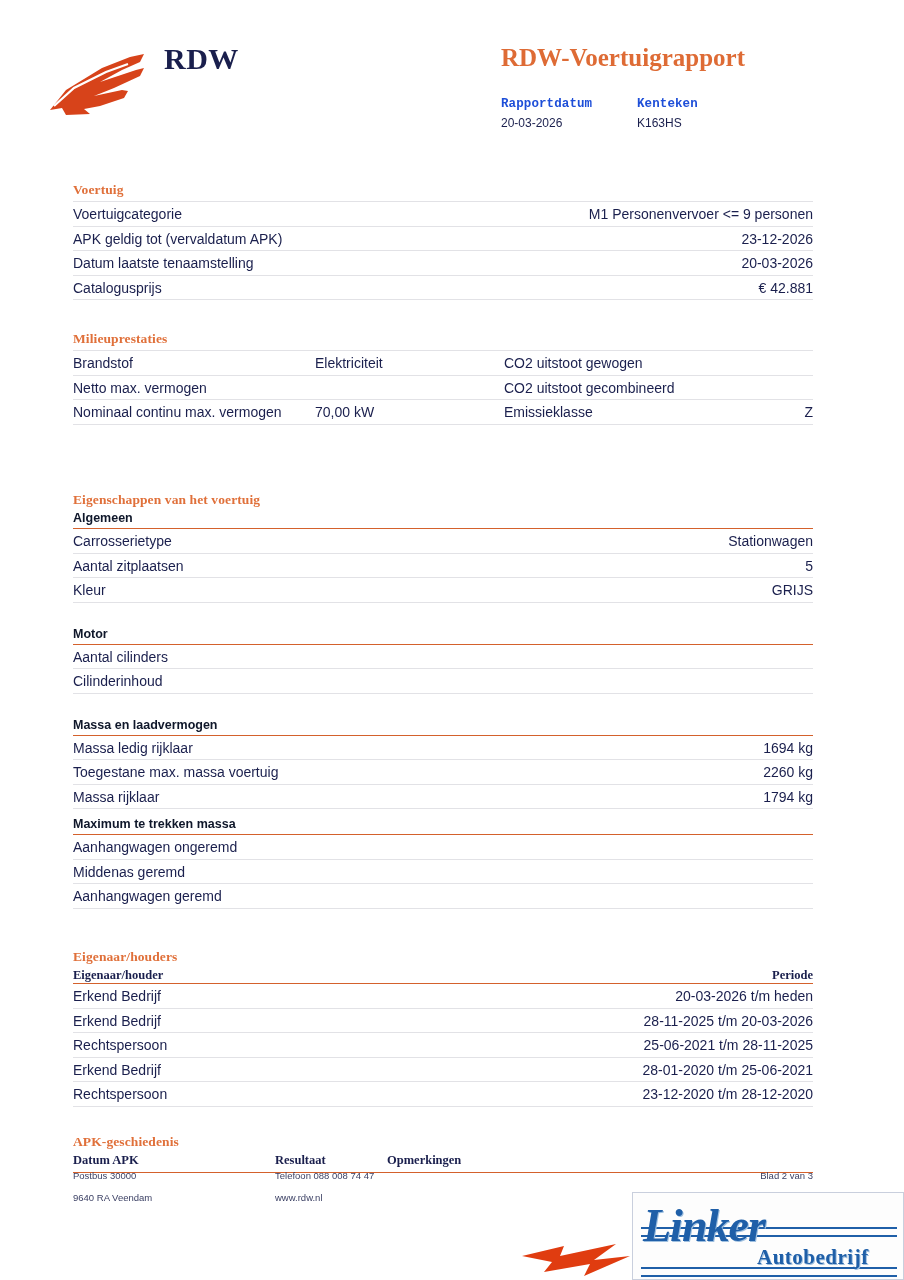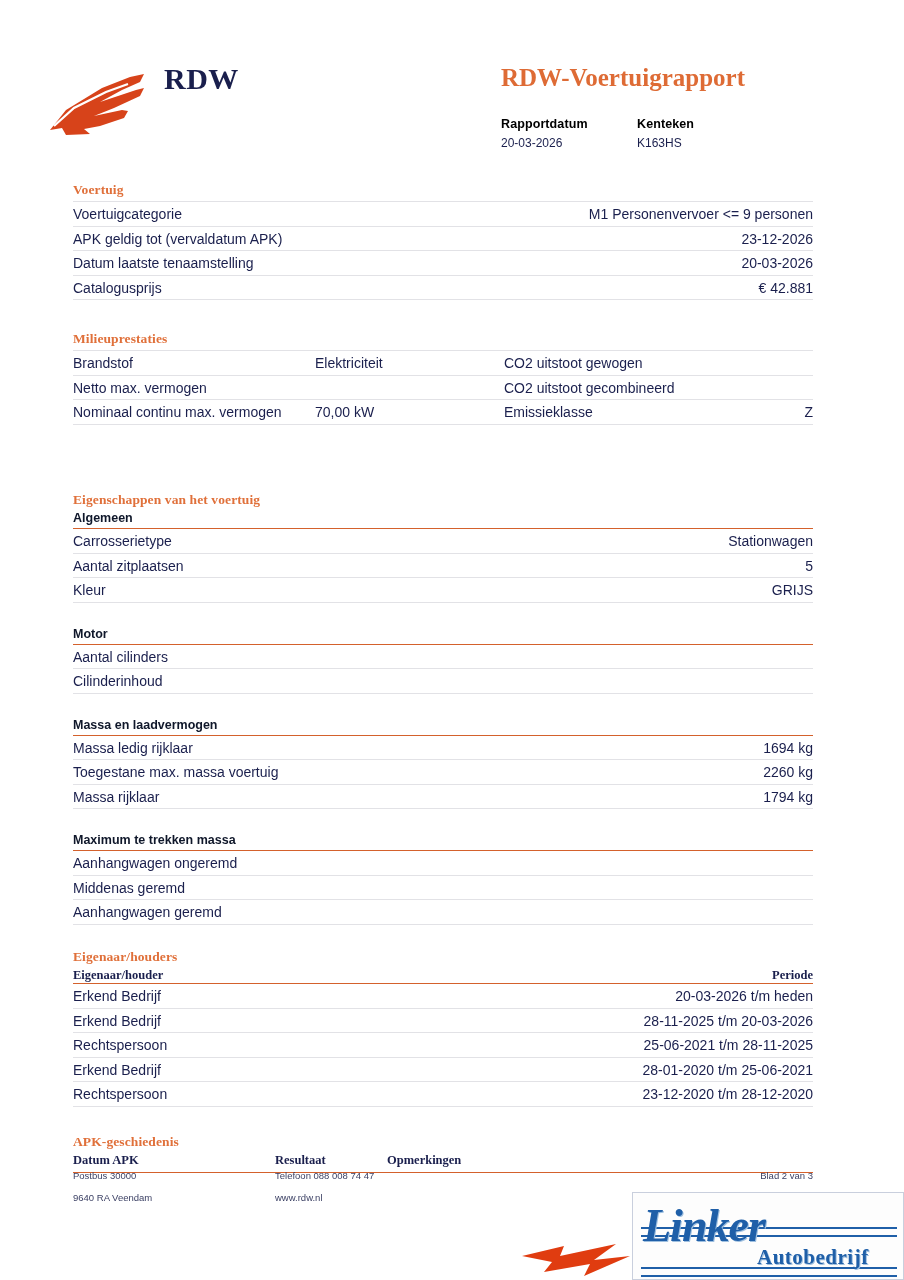--- a/index.html
+++ b/index.html
@@ -6,41 +6,41 @@
   html, body {
     width: 904px; height: 1280px;
     background: #ffffff;
     font-family: "Liberation Sans", sans-serif;
     color: #1a1f4d;
     overflow: hidden;
   }
   .page { position: relative; width: 904px; height: 1280px; }
 
   
-  .header { position: absolute; left: 0; top: 0; width: 904px; height: 160px; margin-top: 20px; }
+  .header { position: absolute; left: 0; top: 0; width: 904px; height: 160px; }
   .rdw-logo-mark { position: absolute; left: 44px; top: 48px; width: 118px; height: 70px; }
   .rdw-wordmark {
     position: absolute; left: 164px; top: 42px;
     font-family: "Liberation Serif", serif;
     font-size: 30px; font-weight: 700; letter-spacing: 0.5px;
     color: #1a1f4d;
   }
   .report-title {
     position: absolute; left: 501px; top: 44px;
     font-family: "Liberation Serif", serif;
     font-size: 25px; font-weight: 700;
     color: #de6b35; white-space: nowrap;
   }
   .meta-block { position: absolute; left: 501px; top: 97px; }
   .meta-col { position: absolute; top: 0; }
   .meta-col.c1 { left: 0; }
   .meta-col.c2 { left: 136px; }
   .meta-label {
-    font-family: Liberation Sans, sans-serif;
-    font-size: 12.5px; font-weight: 700; color: #000000;
+    font-family: Liberation Mono, monospace;
+    font-size: 12.5px; font-weight: 700; color: #1d4ed8;
     white-space: nowrap; letter-spacing: 0.1px;
   }
   .meta-value {
     margin-top: 5px;
     font-size: 12px; color: #1a1f4d; white-space: nowrap;
   }
 
   
   .section { position: absolute; left: 73px; width: 740px; }
   .sec-title {
@@ -286,21 +286,21 @@
             <td class="val">2260 kg</td>
           </tr>
           <tr>
             <td class="lbl">Massa rijklaar</td>
             <td class="val">1794 kg</td>
           </tr>
         </tbody>
       </table>
     </div>
 
-    <div style="margin-top:24px;">
+    <div style="margin-top:8px;">
       <div class="sub-title">Maximum te trekken massa</div>
       <div class="rule-orange"></div>
       <table class="grid">
         <colgroup>
             <col style="width:440px">
             <col style="width:300px">
           </colgroup>
         <tbody>
           <tr>
             <td class="lbl">Aanhangwagen ongeremd</td>

